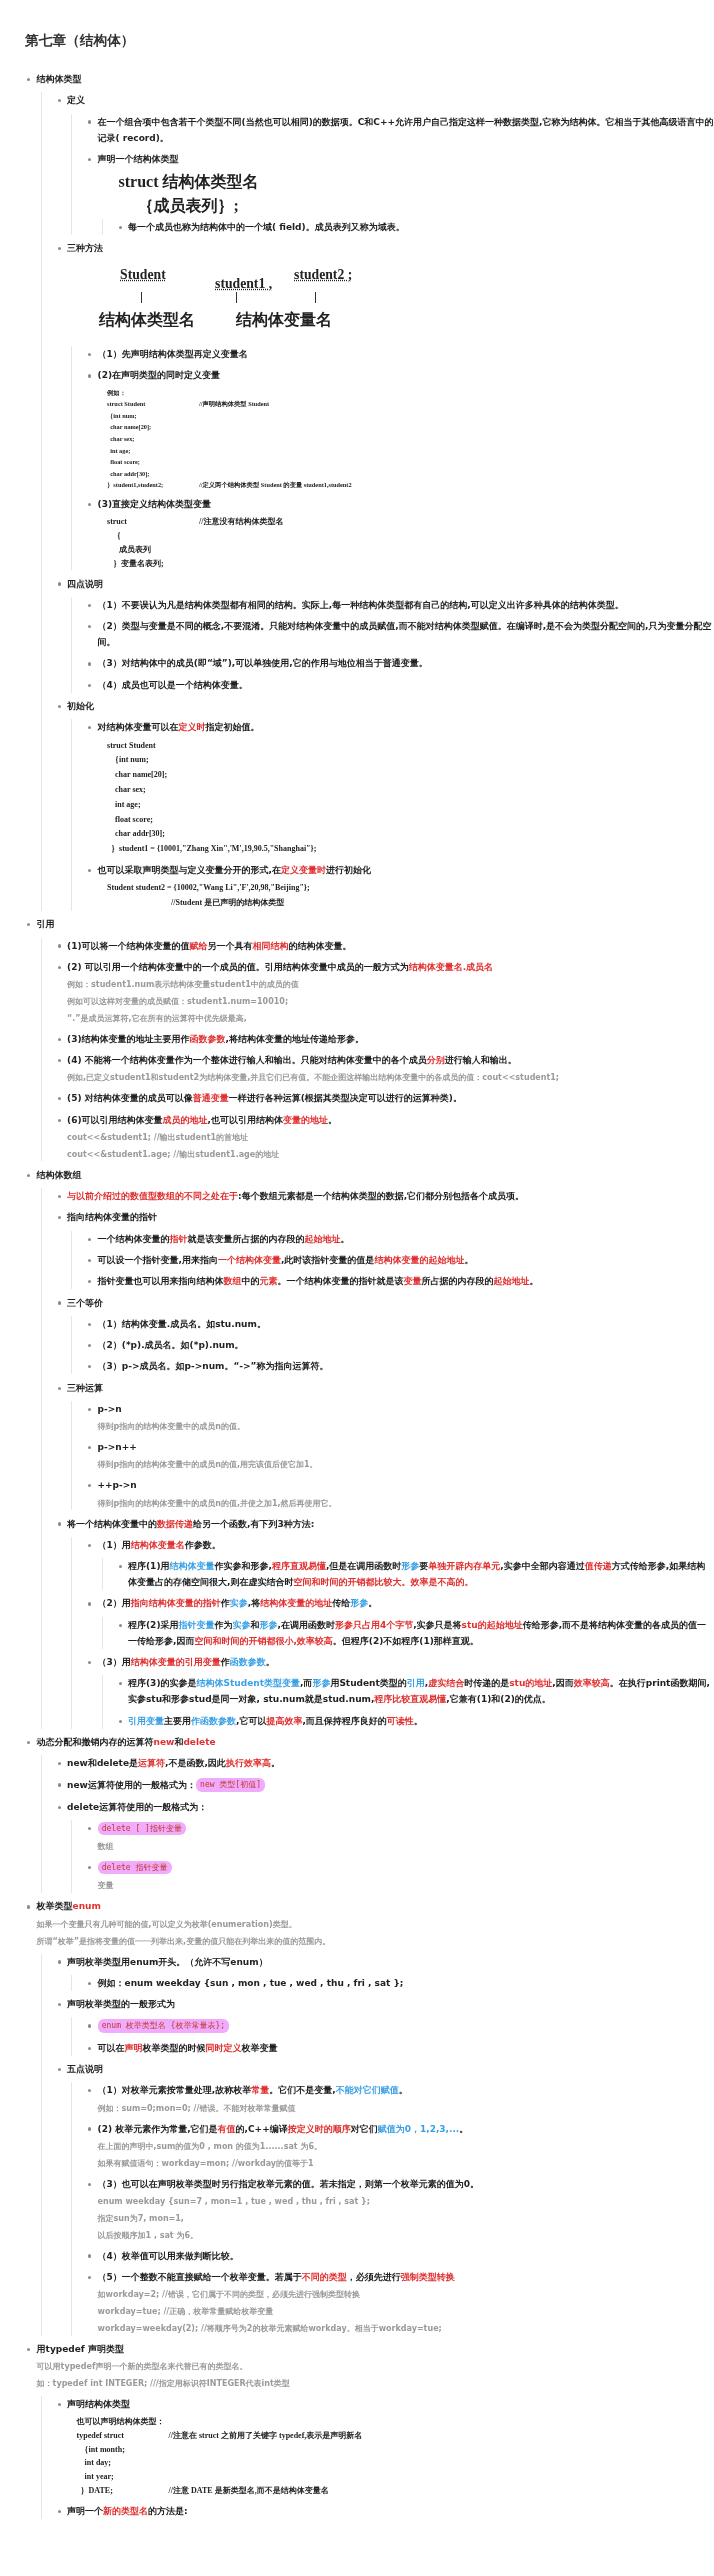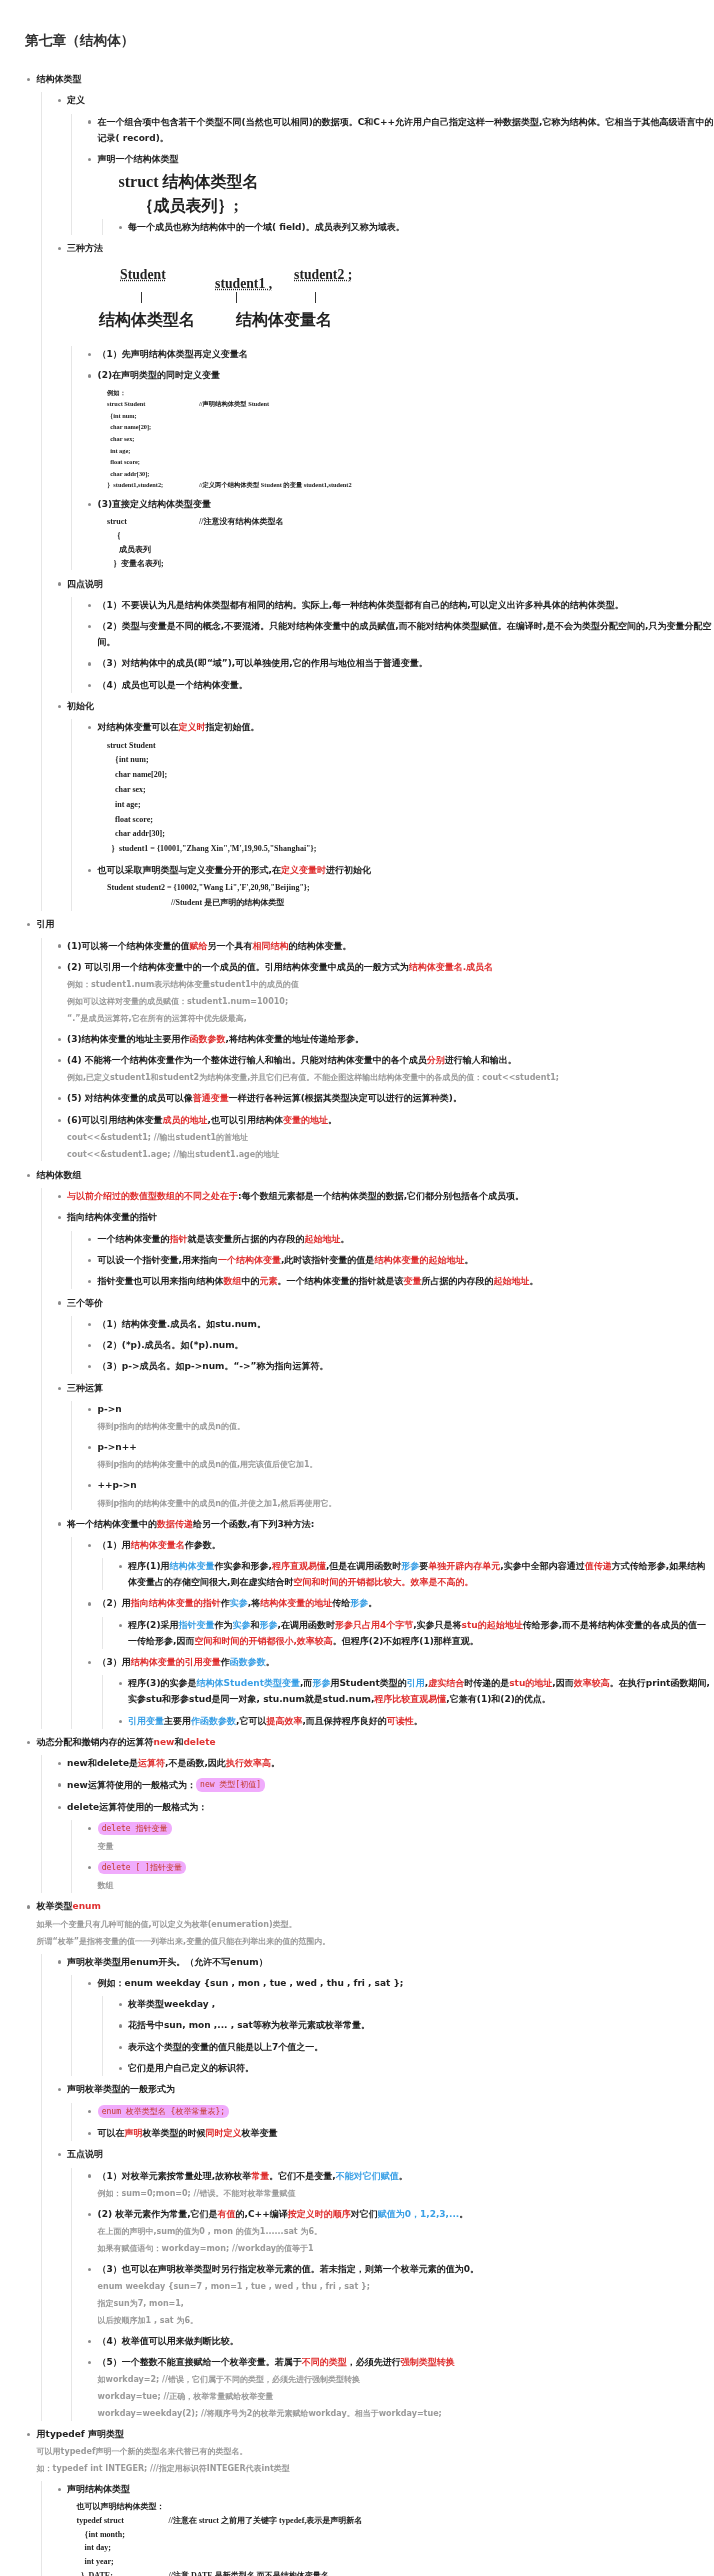--- a/index.html
+++ b/index.html
@@ -346,59 +346,45 @@
           <li class="node">
             <span class="txt"><span>new和delete是</span><span class="r">运算符</span><span>,不是函数,因此</span><span class="r">执行效率高</span><span>。</span></span>
           </li>
           <li class="node">
             <span class="txt"><span>new运算符使用的一般格式为：</span><span class="code-inline">new 类型[初值]</span></span>
           </li>
           <li class="node">
             <span class="txt"><span>delete运算符使用的一般格式为：</span></span>
             <ul>
               <li class="node">
+                <span class="txt"><span class="code-inline">delete [ ]指针变量</span></span>
+                <div class="note-block">
+                  <div class="note">数组</div>
+                </div>
+              </li>
+              <li class="node">
                 <span class="txt"><span class="code-inline">delete 指针变量</span></span>
                 <div class="note-block">
                   <div class="note">变量</div>
-                </div>
-              </li>
-              <li class="node">
-                <span class="txt"><span class="code-inline">delete [ ]指针变量</span></span>
-                <div class="note-block">
-                  <div class="note">数组</div>
                 </div>
               </li>
             </ul>
           </li>
         </ul>
       </li>
       <li class="node">
         <span class="txt"><span>枚举类型</span><span class="r">enum</span></span>
         <div class="note">如果一个变量只有几种可能的值,可以定义为枚举(enumeration)类型。</div>
         <div class="note">所谓“枚举”是指将变量的值一一列举出来,变量的值只能在列举出来的值的范围内。</div>
         <ul>
           <li class="node">
             <span class="txt"><span>声明枚举类型用enum开头。（允许不写enum）</span></span>
             <ul>
               <li class="node">
                 <span class="txt"><span>例如：enum weekday {sun , mon , tue , wed , thu , fri , sat };</span></span>
-                <ul>
-                  <li class="node">
-                    <span class="txt"><span>枚举类型weekday ,</span></span>
-                  </li>
-                  <li class="node">
-                    <span class="txt"><span>花括号中sun, mon ,... , sat等称为枚举元素或枚举常量。</span></span>
-                  </li>
-                  <li class="node">
-                    <span class="txt"><span>表示这个类型的变量的值只能是以上7个值之一。</span></span>
-                  </li>
-                  <li class="node">
-                    <span class="txt"><span>它们是用户自己定义的标识符。</span></span>
-                  </li>
-                </ul>
               </li>
             </ul>
           </li>
           <li class="node">
             <span class="txt"><span>声明枚举类型的一般形式为</span></span>
             <ul>
               <li class="node">
                 <span class="txt"><span class="code-inline">enum    枚举类型名 {枚举常量表};</span></span>
               </li>
               <li class="node">

